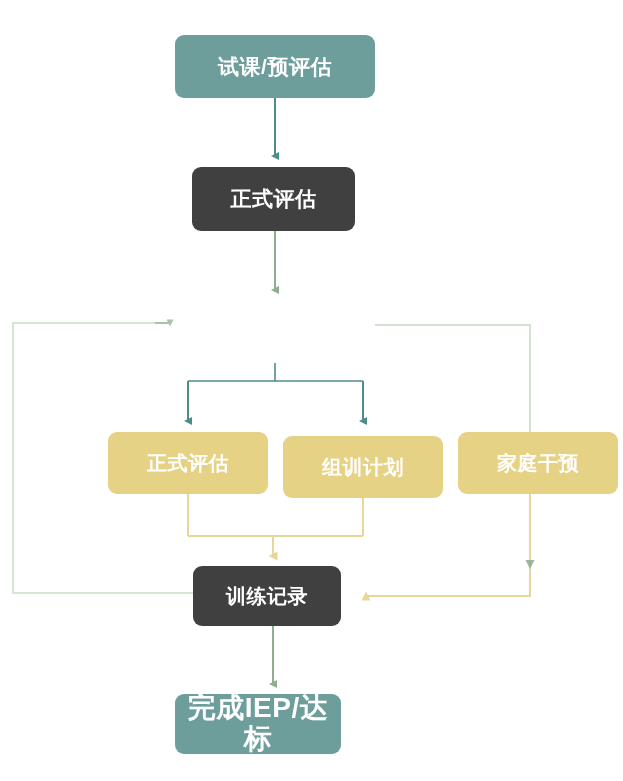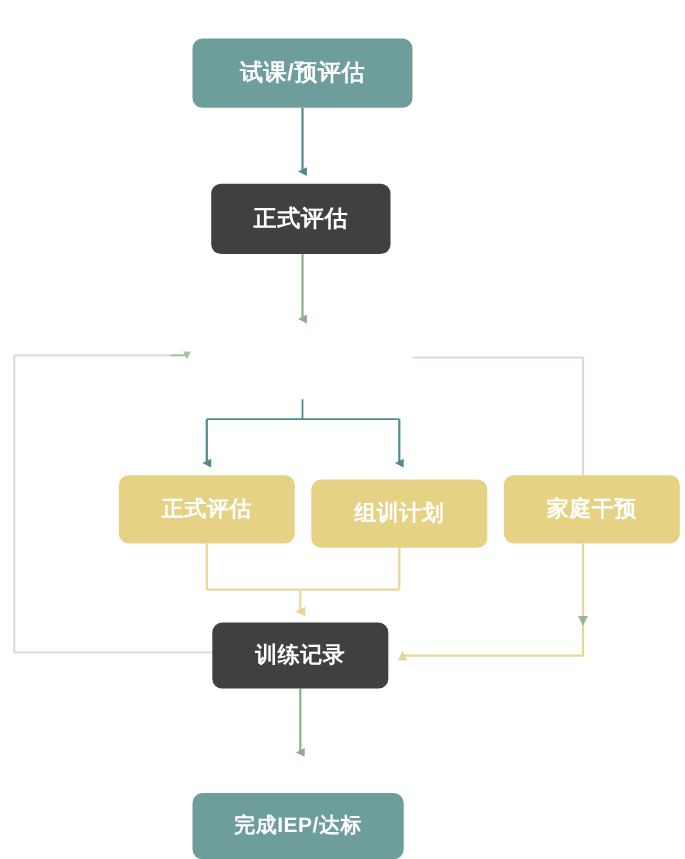--- a/index.html
+++ b/index.html
@@ -42,22 +42,22 @@
   .node.teal   { background: #6d9e9b; }
   .node.sage   { background: #404040; }
   .node.gold   { background: #e6d285; }
 
   .n-trial   { left: 175px; top: 35px;  width: 200px; height: 63px;  font-size: 21px; }
   .n-assess  { left: 192px; top: 167px; width: 163px; height: 64px;  font-size: 21px; }
   .n-iep     { left: 176px; top: 300px; width: 199px; height: 63px;  font-size: 20px; }
   .n-indiv   { left: 108px; top: 432px; width: 160px; height: 62px;  font-size: 20px; }
   .n-group   { left: 283px; top: 436px; width: 160px; height: 62px;  font-size: 20px; }
   .n-family  { left: 458px; top: 432px; width: 160px; height: 62px;  font-size: 20px; }
-  .n-record  { left: 193px; top: 566px; width: 160px; height: 60px;  font-size: 20px; }
-  .n-done    { left: 175px; top: 721px; width: 192px; height: 60px;  font-size: 19px; }
+  .n-record  { left: 193px; top: 566px; width: 148px; height: 60px;  font-size: 20px; }
+  .n-done    { left: 175px; top: 694px; width: 166px; height: 60px;  font-size: 28px; }
 </style>
 </head>
 <body>
 
 <div id="stage">
 
   <svg id="edges" viewBox="0 0 623 781" width="623" height="781" xmlns="http://www.w3.org/2000/svg">
 
     <defs>
       <marker id="ah-teal" markerWidth="10" markerHeight="10" refX="5" refY="5" orient="auto" markerUnits="userSpaceOnUse">

